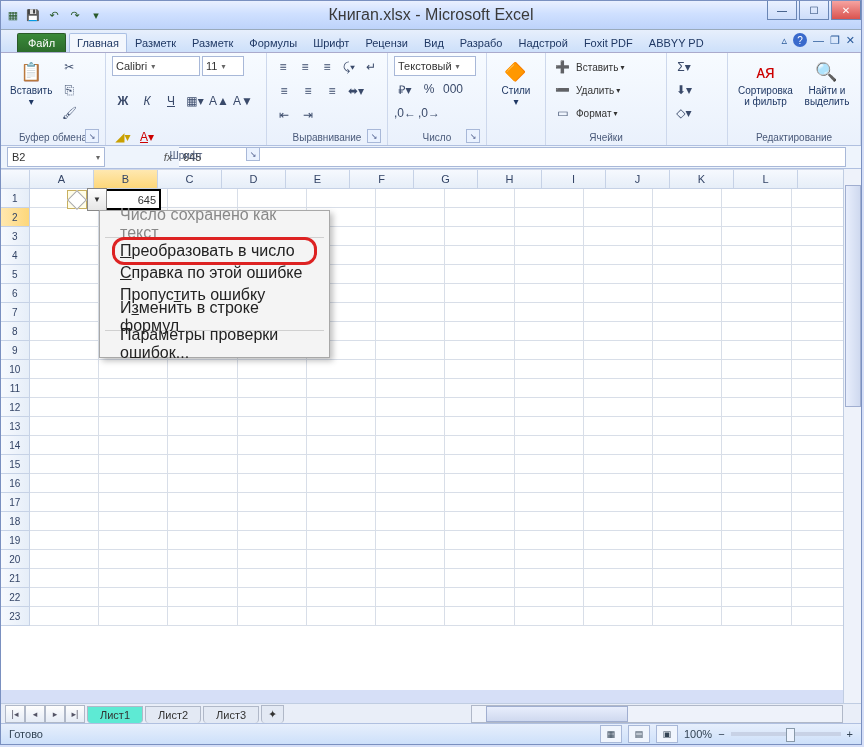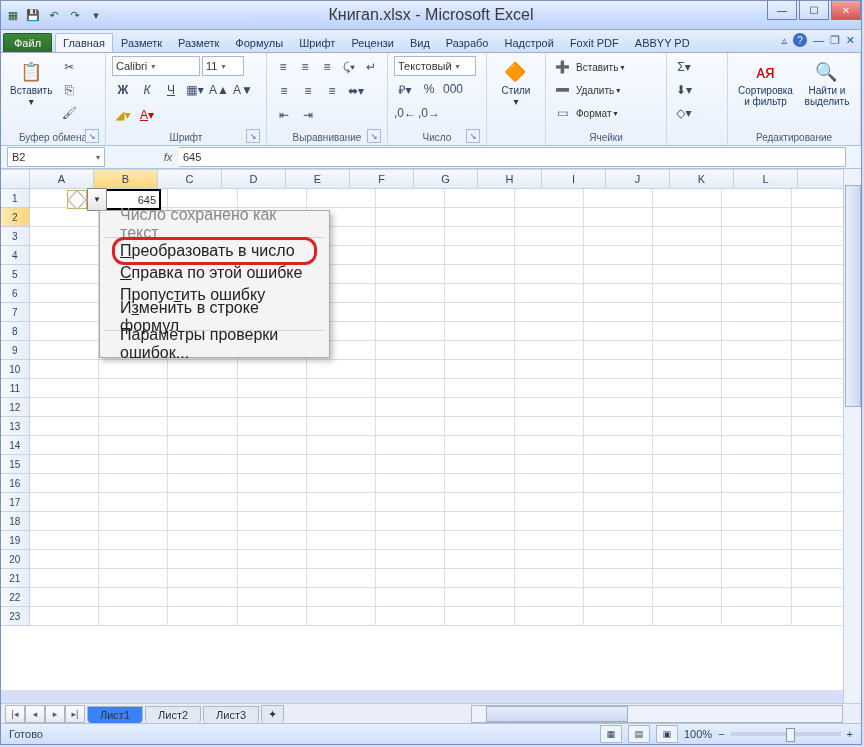--- a/index.html
+++ b/index.html
@@ -4,21 +4,21 @@
 <style>
 html,body{margin:0;padding:0;font-family:"Segoe UI",Tahoma,sans-serif;font-size:11px;background:#d6dff7;color:#333;overflow:hidden;width:864px;height:747px}
 .window{background:#d6dff7;border:1px solid #7a90c0;width:862px;height:745px;position:relative;box-sizing:border-box}
 .titlebar{height:28px;background:linear-gradient(#eaf0ff,#cfe0ff 45%,#bdd3fa);border-bottom:1px solid #9ab;display:flex;align-items:center;position:relative}
 .titlebar .sys{display:flex;align-items:center;gap:3px;padding-left:4px}
 .titlebar .sys .icon{width:16px;height:16px;display:flex;align-items:center;justify-content:center;font-size:11px;color:#2a5a2a}
 .title-text{position:absolute;left:50%;transform:translateX(-50%);font-size:16px;color:#3a3a3a}
 .winbtns{position:absolute;right:0;top:0;display:flex}
 .winbtn{width:28px;height:18px;margin-left:2px;border:1px solid #6a86b5;background:linear-gradient(#eaf1ff,#cdddfa);display:flex;align-items:center;justify-content:center;font-size:10px;color:#1a3a6a;border-top:none}
 .winbtn.close{background:linear-gradient(#f6a3a0,#d9534f);color:#fff}
-.menutabs{height:22px;background:linear-gradient(#e7effc,#cde0fa);border-bottom:1px solid #aac;display:flex;align-items:flex-end;padding-left:2px;position:relative}
+.menutabs{height:22px;background:linear-gradient(#e7effc,#cde0fa);border-bottom:1px solid #aac;display:flex;align-items:flex-end;padding-left:16px;position:relative}
 .filetab{background:linear-gradient(#3a8a3a,#2c6c2c);color:#fff;padding:3px 10px;border:1px solid #2a5a2a;border-bottom:none;border-radius:2px 2px 0 0;margin-right:3px}
 .mtab{padding:3px 7px;color:#1f3864;border:1px solid transparent;border-bottom:none}
 .mtab.active{background:#f3f7fd;border-color:#aac0e4;border-radius:2px 2px 0 0}
 .mtabs-help{position:absolute;right:6px;top:3px;display:flex;gap:6px;align-items:center;color:#2a5a9a}
 .ribbon{height:92px;background:linear-gradient(#f7fbff,#eaf1fc);border-bottom:1px solid #b0c0e0;display:flex}
 .rgroup{border-right:1px solid #cdd8ec;padding:3px 6px 0 6px;display:flex;flex-direction:column;justify-content:space-between;position:relative}
 .rgroup .glabel{font-size:10px;color:#4a5a7a;text-align:center;padding:2px 0;position:relative}
 .glabel .launcher{position:absolute;right:0;bottom:2px;width:12px;height:12px;border:1px solid #a8b8d8;background:#eaf2ff;font-size:8px;display:flex;align-items:center;justify-content:center;color:#4a5a8a}
 .rbtns{display:flex;gap:3px;align-items:flex-start}
 .bigbtn{display:flex;flex-direction:column;align-items:center;padding:2px;border:1px solid transparent;border-radius:2px}
@@ -53,21 +53,21 @@
 .ctxmenu{position:absolute;left:98px;top:40px;width:225px;background:#f4f4f4;border:1px solid #a8a8a8;box-shadow:3px 3px 6px rgba(0,0,0,.25);z-index:10;padding:2px}
 .ctxmenu .mi{height:22px;display:flex;align-items:center;padding:0 18px;font-size:16px;color:#222}
 .ctxmenu .mi.disabled{color:#888}
 .ctxmenu .mi u{text-decoration:underline}
 .ctxmenu .sep{height:1px;background:#d0d0d0;margin:2px 3px}
 .ctxmenu .mi.hl{position:relative}
 .mi.hl::after{content:"";position:absolute;left:10px;right:10px;top:-3px;bottom:-3px;border:3px solid #d22;border-radius:12px;pointer-events:none}
 .sheet-tabs{position:absolute;left:0;right:0;bottom:20px;height:20px;background:#e9eef8;border-top:1px solid #c0cde2;display:flex;align-items:center}
 .navbtns{display:flex;gap:0;margin-left:4px}
 .navbtn{width:18px;height:16px;border:1px solid #b0b8c8;background:linear-gradient(#fdfdfd,#e6ecf6);font-size:9px;display:flex;align-items:center;justify-content:center;color:#556}
-.shtab{padding:2px 12px;background:#3b82f6;border:1px solid #b0b8c8;border-bottom:none;border-radius:0 0 4px 4px;margin-left:2px;font-size:11px}
+.shtab{padding:2px 12px;background:#5eead4;border:1px solid #b0b8c8;border-bottom:none;border-radius:0 0 4px 4px;margin-left:2px;font-size:11px}
 .shtab.inac{background:#e3e9f4}
 .hscroll{margin-left:auto;margin-right:18px;width:370px;height:16px;border:1px solid #b0b8c8;background:#eef2fa;position:relative}
 .hscroll .thumb{position:absolute;left:14px;top:0;height:14px;width:140px;background:linear-gradient(#e8eefc,#cfd9ef);border:1px solid #a0aed0}
 .statusbar{position:absolute;left:0;right:0;bottom:0;height:20px;background:linear-gradient(#e7effc,#cde0fa);border-top:1px solid #b0c0e0;display:flex;align-items:center;padding:0 8px;font-size:11px;color:#345}
 .statusbar .right{margin-left:auto;display:flex;align-items:center;gap:6px}
 .viewbtn{width:20px;height:16px;border:1px solid #a8b8d8;background:#f0f5fd;font-size:9px;display:flex;align-items:center;justify-content:center}
 .zoomslider{width:110px;height:4px;background:#c8d2e6;position:relative}
 .zoomslider .zthumb{position:absolute;left:50%;top:-4px;width:7px;height:12px;background:#eef4ff;border:1px solid #89a}
 .vscroll{position:absolute;right:0;top:168px;bottom:40px;width:17px;background:#eef2fa;border-left:1px solid #c0cde2}
 .vscroll .thumb{position:absolute;top:16px;left:1px;width:14px;height:220px;background:linear-gradient(90deg,#e8eefc,#cfd9ef);border:1px solid #a0aed0}
@@ -126,21 +126,21 @@
         <div class="stack">
           <div class="smbtn">✂</div>
           <div class="smbtn">⎘</div>
           <div class="smbtn">🖌</div>
         </div>
       </div>
       <div class="glabel"><span>Буфер обмена</span><span class="launcher">↘</span></div>
     </div>
 
     <div class="rgroup" style="width:148px">
-      <div class="stack" style="gap:3px">
+      <div class="stack" style="gap:14px">
         <div class="row">
           <div class="combo" style="width:80px">
               <span>Calibri</span>
               <span class="arr">▾</span>
             </div>
           <div class="combo" style="width:34px">
               <span>11</span>
               <span class="arr">▾</span>
             </div>
         </div>

